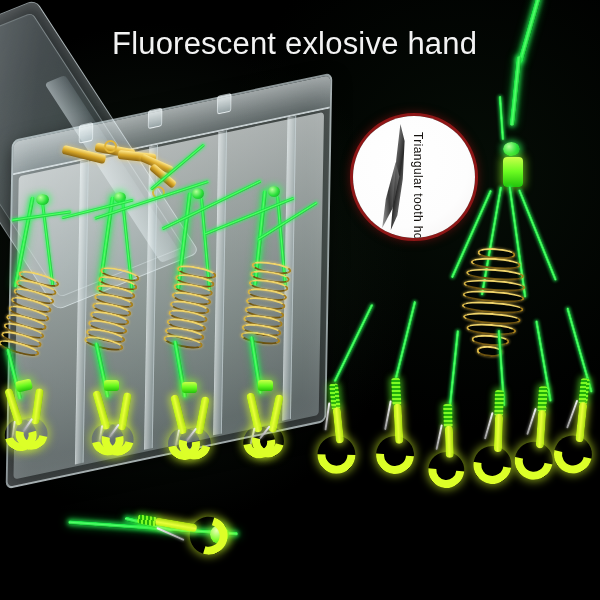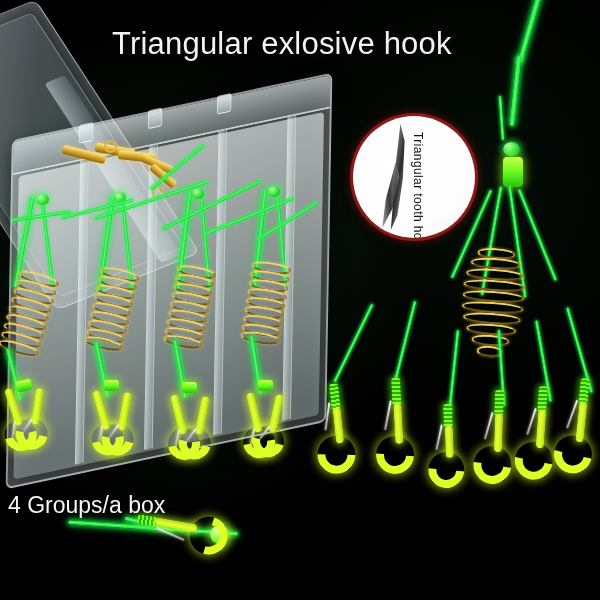--- a/index.html
+++ b/index.html
@@ -341,15 +341,14 @@
       <div class="point" style="left:-7px;top:20px;height:30px;transform:rotate(14deg)"></div>
     </div>
   </div>
 
   <div class="inset">
     <div class="inset-blade"></div>
     <div class="inset-blade2"></div>
     <div class="inset-label">Triangular tooth hook</div>
   </div>
 
-  <div class="title">Triangular exlosive hook</div>
-  <div class="groups">4 Groups/a box</div>
+  <div class="title">Fluorescent exlosive hand</div>
 </div>
 
 </body></html>

